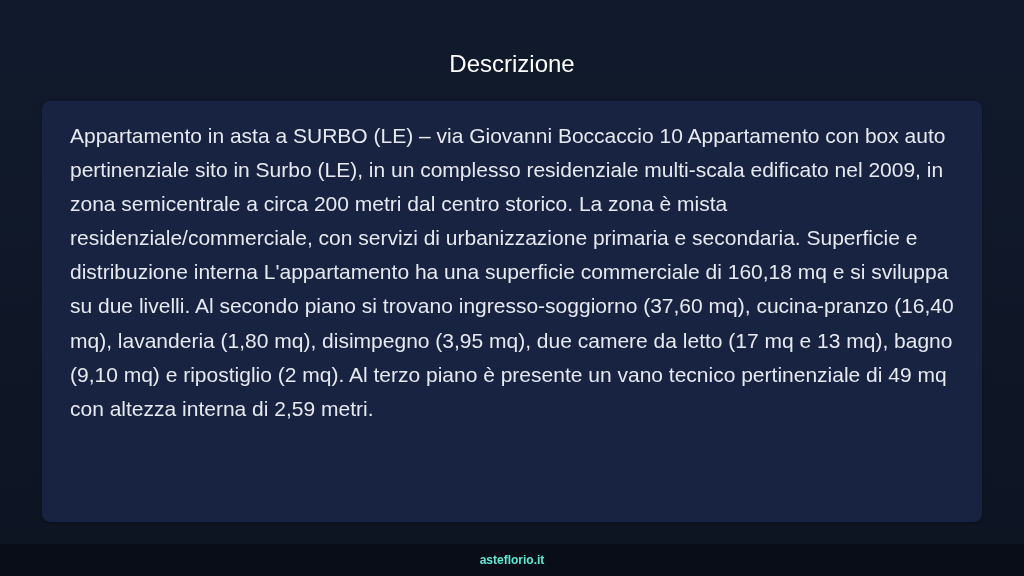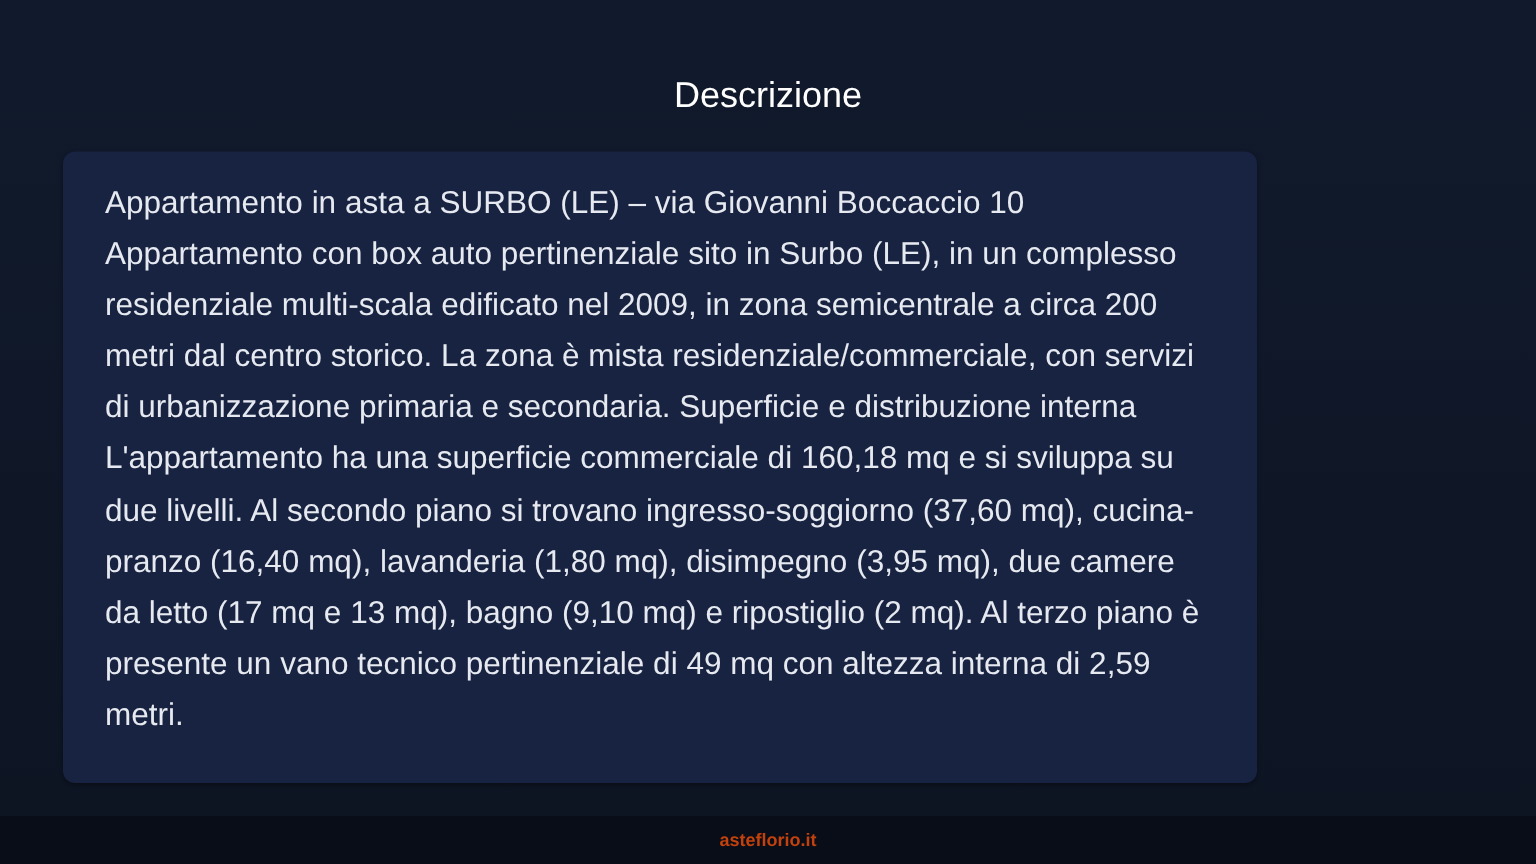--- a/index.html
+++ b/index.html
@@ -23,21 +23,21 @@
       color: #ffffff;
       font-size: 24px;
       font-weight: normal;
       line-height: 34px;
       margin: 0;
     }
     .card {
       position: absolute;
       left: 42px;
       top: 101px;
-      width: 796px;
+      width: 940px;
       height: 421px;
       background: #172340;
       border-radius: 8px;
       box-sizing: border-box;
       padding: 18px 26px 0 28px;
       box-shadow: 0 1px 3px rgba(0,0,0,0.35);
     }
     .card p {
       margin: 0;
       color: #e6e9f0;
@@ -50,21 +50,21 @@
       left: 0;
       top: 544px;
       width: 1024px;
       height: 32px;
       background: #080d18;
       display: flex;
       align-items: center;
       justify-content: center;
     }
     .footer span {
-      color: #c2410c;
+      color: #5eead4;
       font-size: 12px;
       font-weight: bold;
       margin-top: 0px;
     }
   </style>
 </head>
 <body>
 
 <h1 class="title">Descrizione</h1>
 

